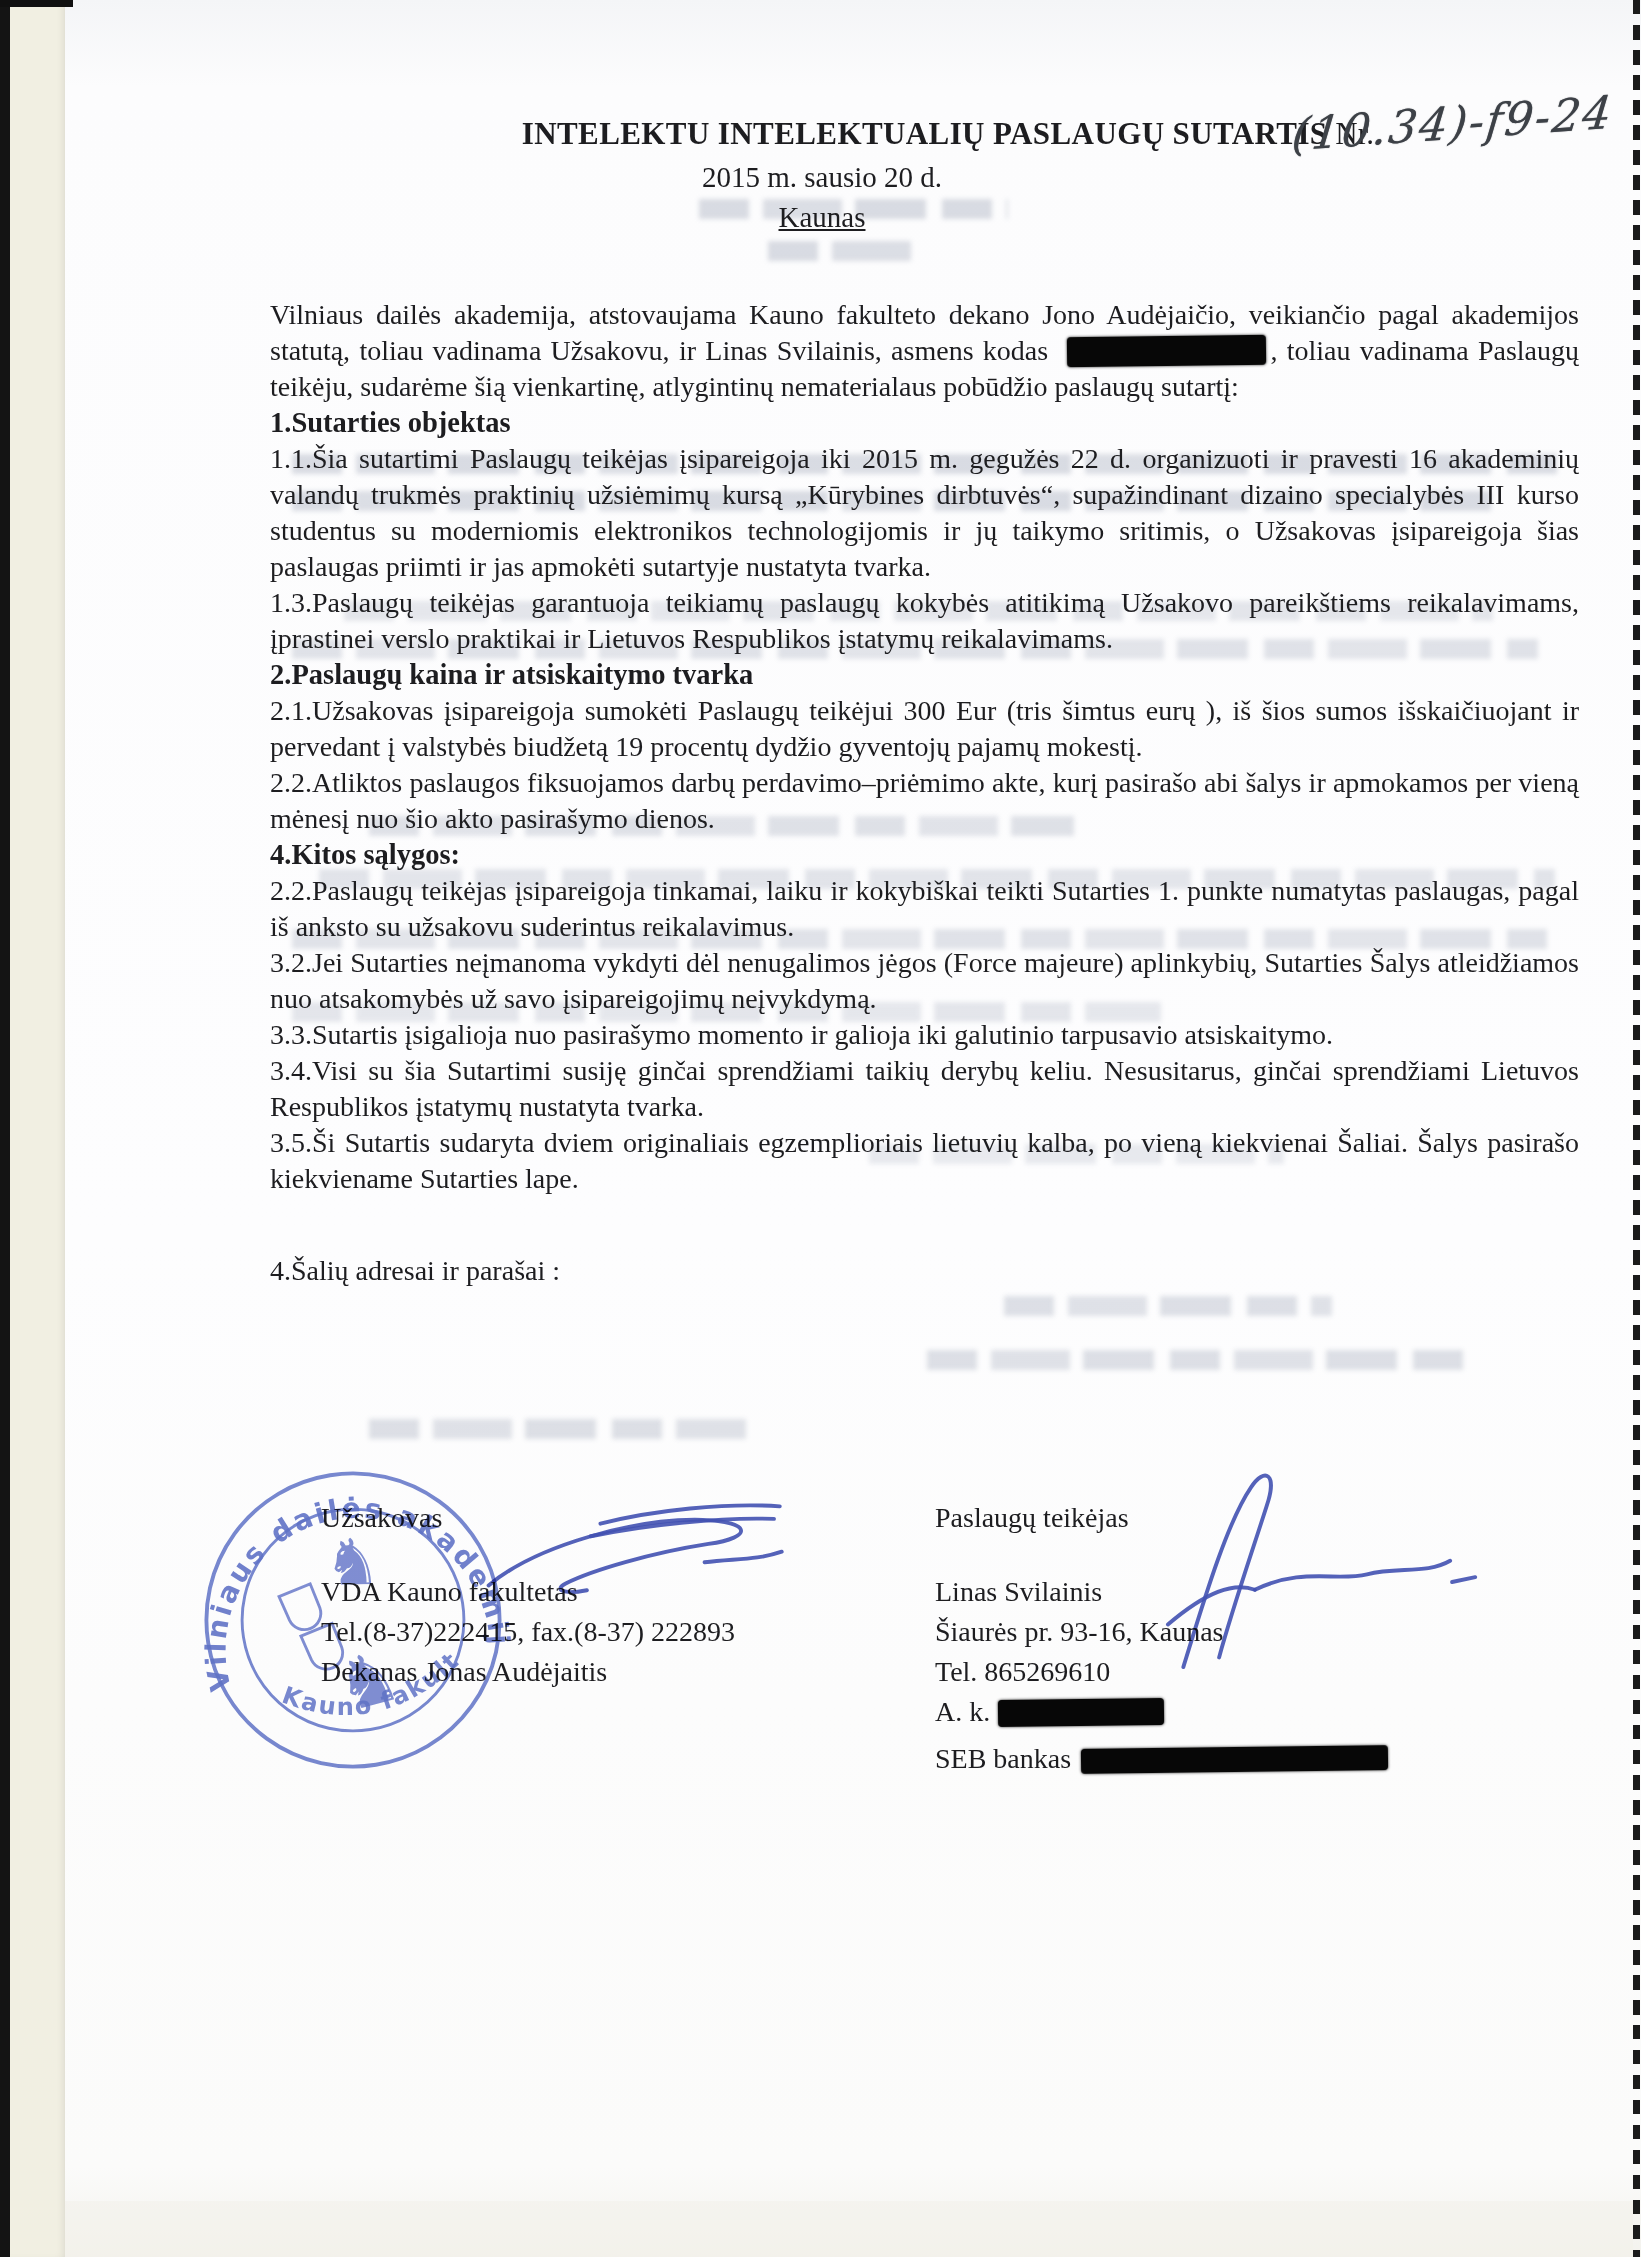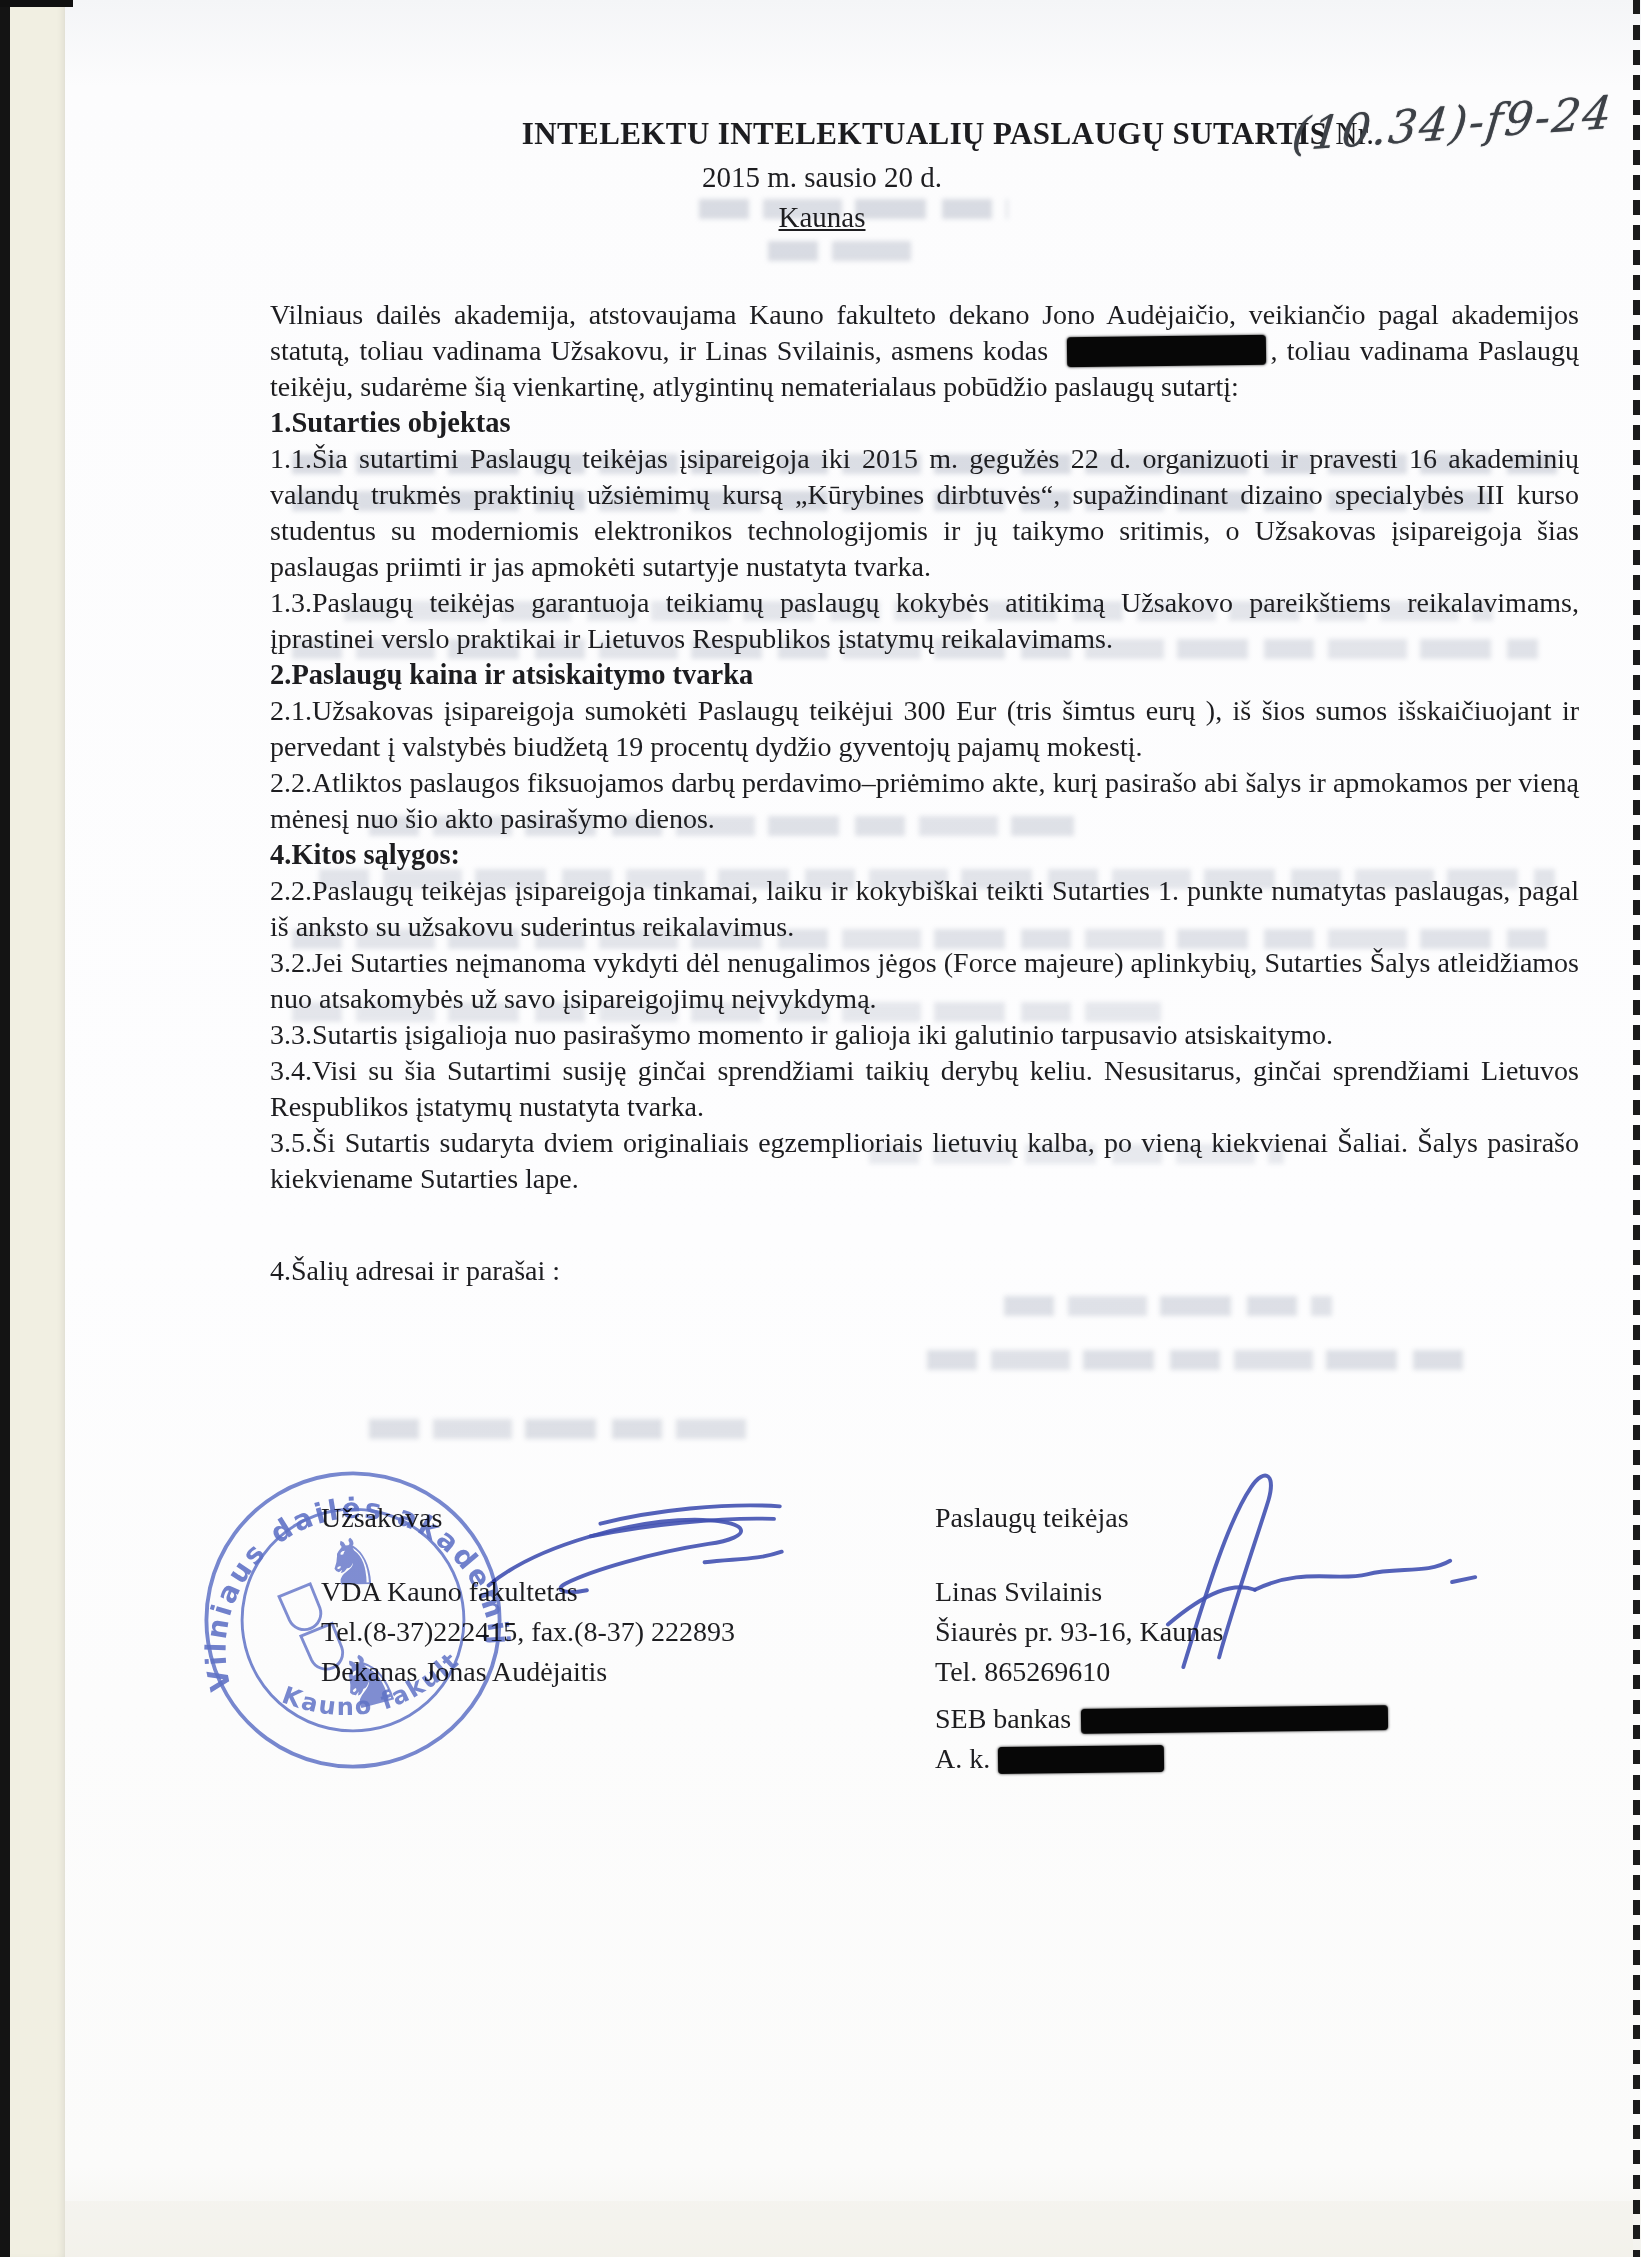--- a/index.html
+++ b/index.html
@@ -126,22 +126,22 @@
       <div class="line">Dekanas Jonas Audėjaitis</div>
     </div>
   </div>
 
   <div class="col col-right">
     <div class="role">Paslaugų teikėjas</div>
     <div class="lines">
       <div class="line">Linas Svilainis</div>
       <div class="line">Šiaurės pr. 93-16, Kaunas</div>
       <div class="line">Tel. 865269610</div>
+      <div class="line"><span>A. k.</span><span class="redact redact-ak"></span></div>
       <div class="line line-seb"><span>SEB bankas</span><span class="redact redact-bank"></span></div>
-      <div class="line"><span>A. k.</span><span class="redact redact-ak"></span></div>
     </div>
   </div>
 
   <svg class="stamp" width="324" height="344" viewBox="0 0 336 356">
     <g fill="none" stroke="#5468c4" stroke-opacity=".85">
       <circle cx="168" cy="178" r="152" stroke-width="4"></circle>
       <circle cx="168" cy="178" r="115" stroke-width="3"></circle>
     </g>
     <defs>
       <path id="arcTop" d="M 34,238 A 137,137 0 1 1 302,238"></path>

